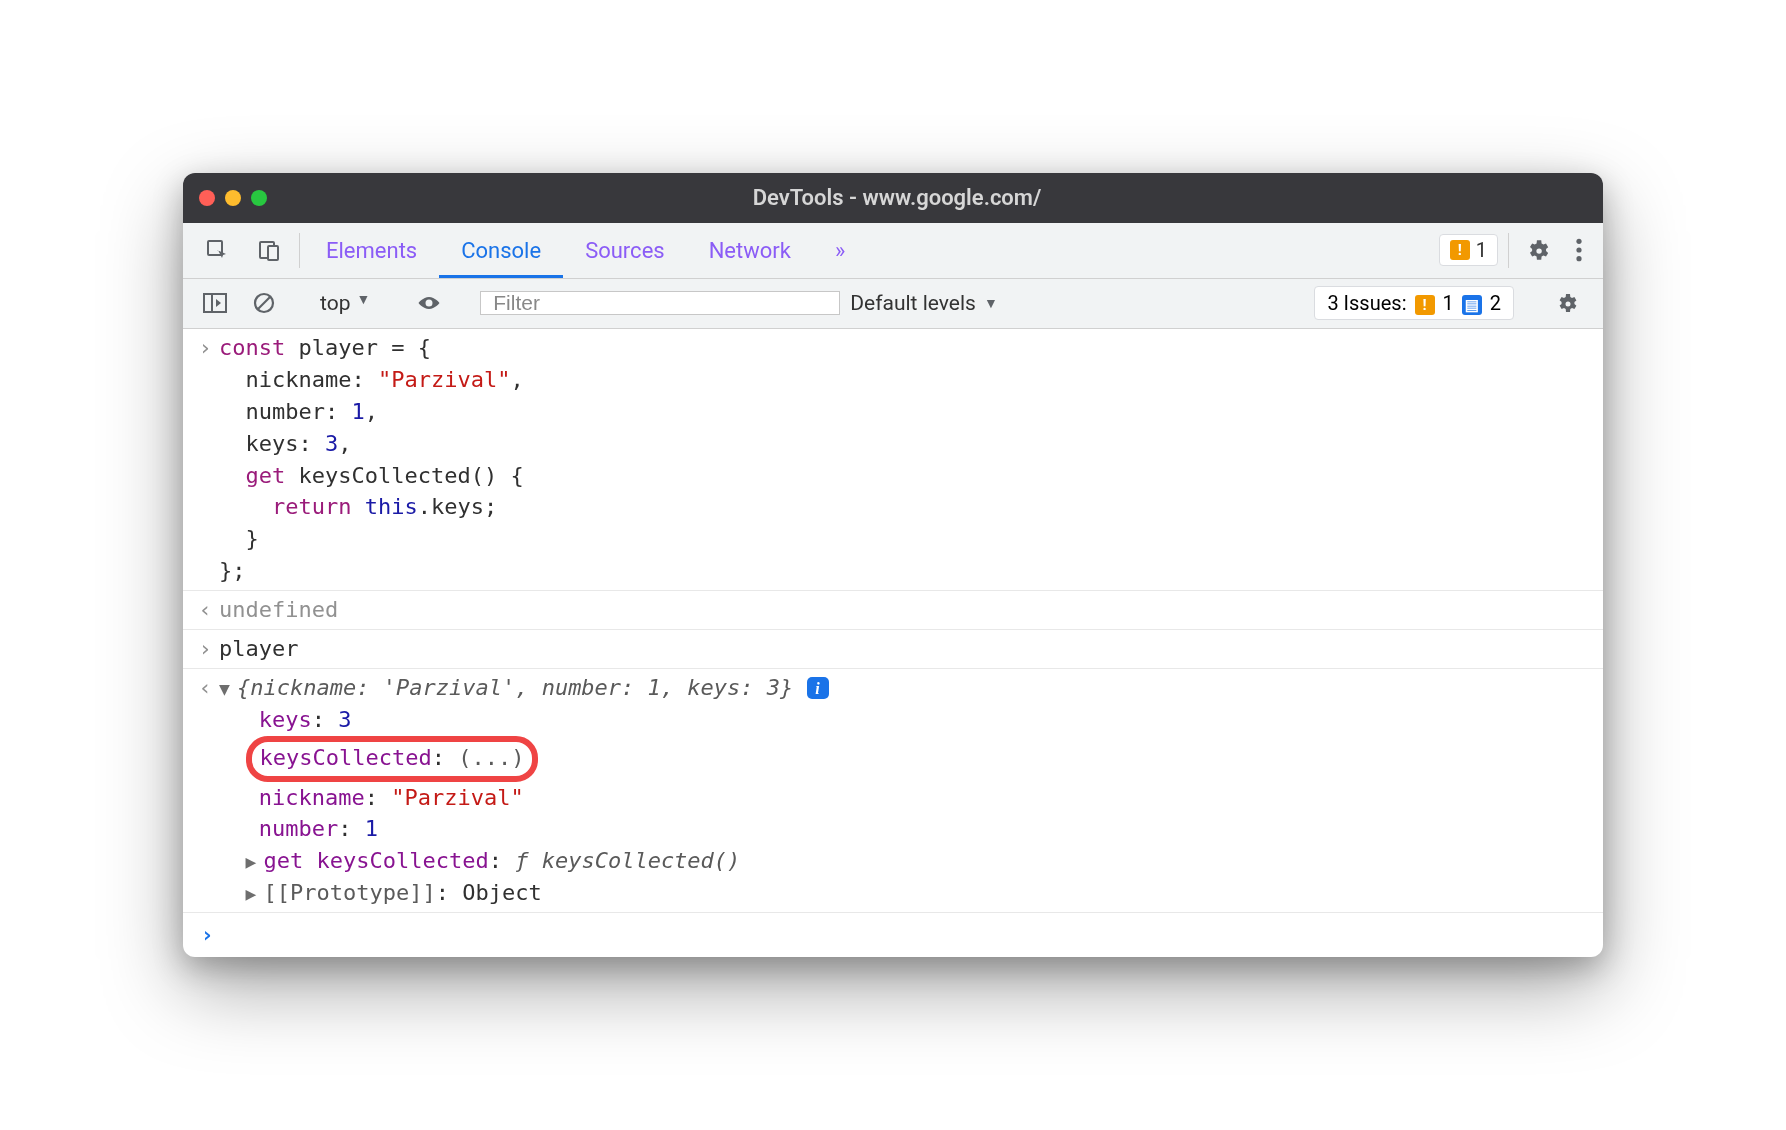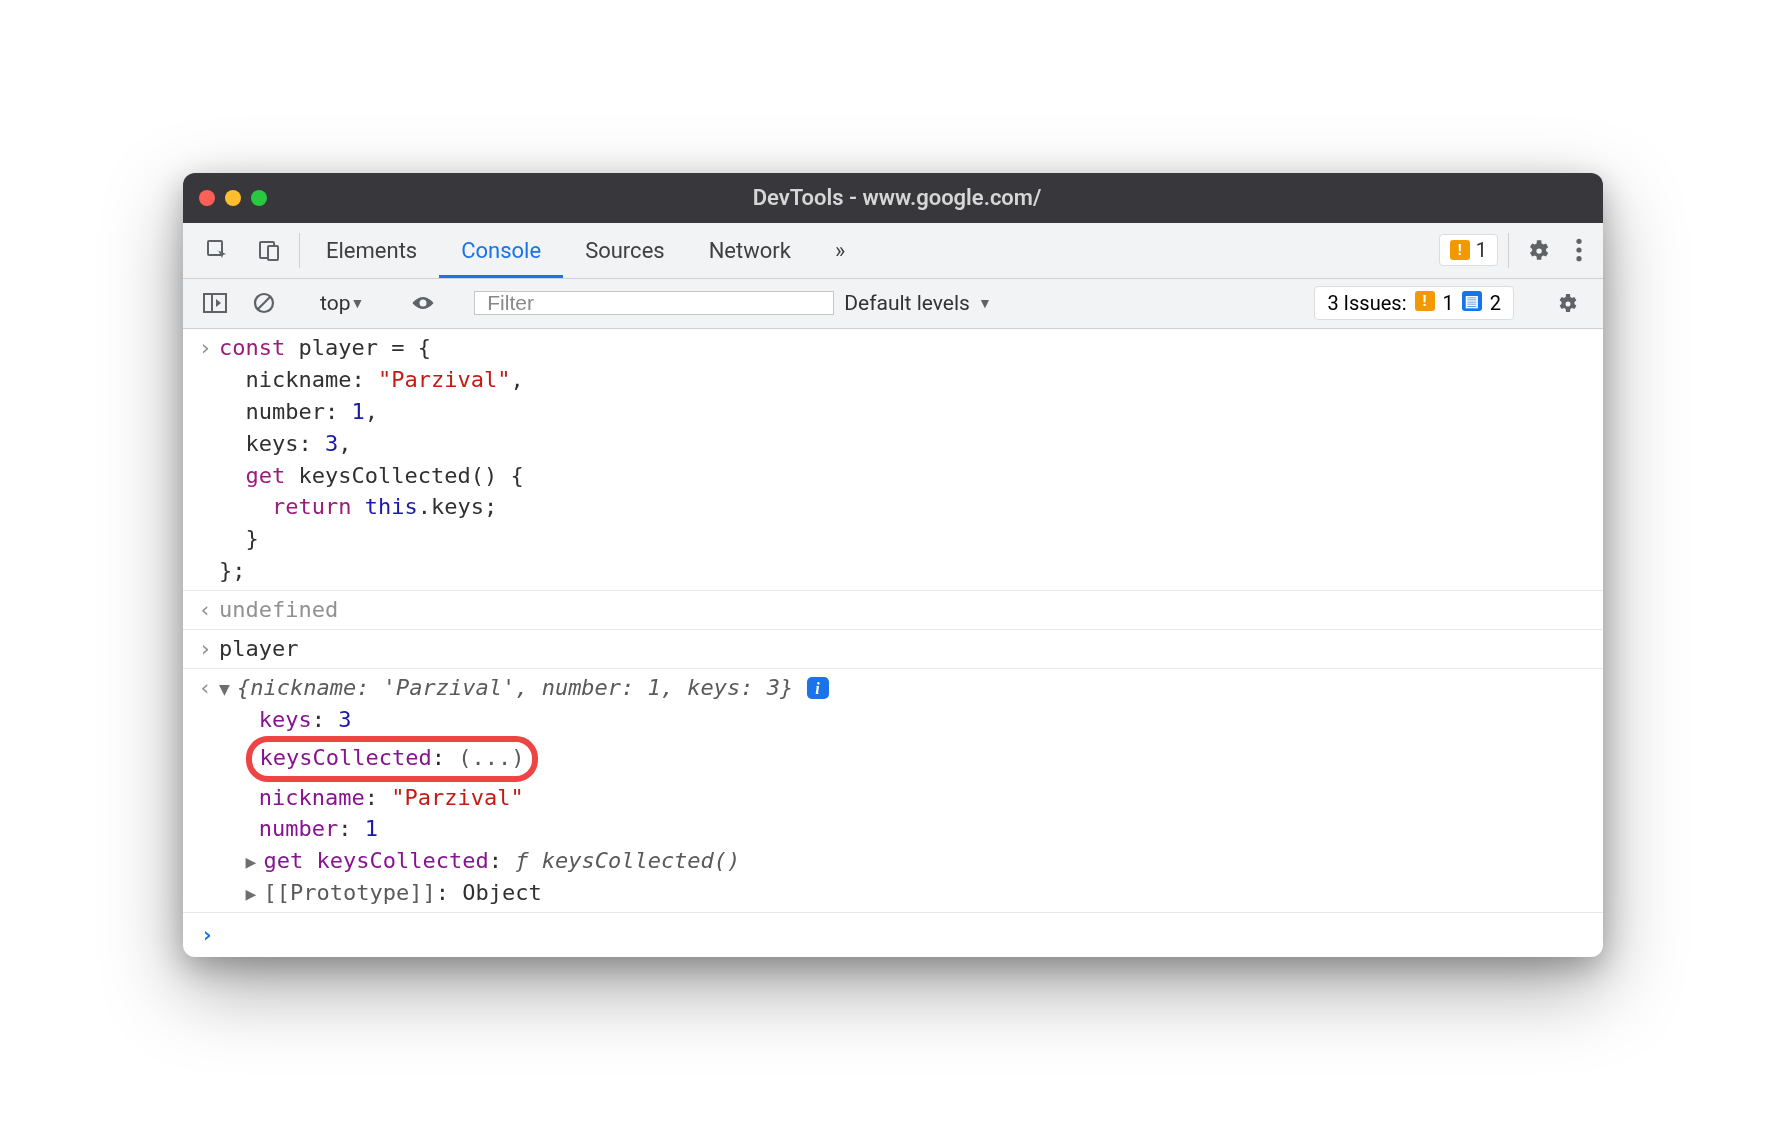--- a/index.html
+++ b/index.html
@@ -34,21 +34,21 @@
   .title { color:#d6d6d6; font-size:22px; font-weight:600; position:absolute; left:8px; right:0; text-align:center; pointer-events:none;}
   
   .tabbar {
     height: 56px;
     background:#f1f3f4;
     border-bottom:1px solid #d0d0d0;
     display:flex; align-items:stretch; padding:0 8px;
   }
   .tabbar .iconbtn, .tabbar .tab {
     display:flex; align-items:center; justify-content:center;
-    color:#404040; font-size:22px;
+    color:#8b5cf6; font-size:22px;
   }
   .tabbar .iconbtn { padding:0 14px; }
   .divider { width:1px; background:#d0d0d0; margin:10px 4px;}
   .tab { padding:0 22px; cursor:pointer; font-size:22px; color:#5f6368; position:relative;}
   .tab.active { color:#1a73e8; }
   .tab.active::after { content:""; position:absolute; bottom:0; left:0; right:0; height:3px; background:#1a73e8;}
   .tabbar .spacer{flex:1;}
   .badge-warn {
     display:flex; align-items:center; gap:6px;
     background:#fff; border:1px solid #dadce0; border-radius:4px;
@@ -56,30 +56,30 @@
   }
   .warn-icon{width:20px;height:20px;background:#f29900;border-radius:3px;display:flex;align-items:center;justify-content:center;color:#fff;font-weight:bold;font-size:15px;}
   .info-icon{width:20px;height:20px;background:#1a73e8;border-radius:3px;display:flex;align-items:center;justify-content:center;color:#fff;font-weight:bold;font-size:15px;}
   .gear, .more { color:#5f6368; padding:0 12px; display:flex; align-items:center;}
   
   .toolbar {
     height:50px; background:#f1f3f4; border-bottom:1px solid #d0d0d0;
     display:flex; align-items:center; gap:10px; padding:0 12px;
   }
   .toolbar .iconbtn{ color:#5f6368; padding:6px 8px; display:flex; align-items:center;}
-  .selectbox{ display:flex; align-items:center; gap:0; color:#333; font-size:21px; padding:4px 8px;}
+  .selectbox{ display:flex; gap:6px; color:#333; font-size:21px; padding:4px 8px;}
   .tri{ font-size:14px; color:#5f6368;}
   .filter-input{
     flex:0 0 360px; height:24px; border:1px solid #c7c7c7; background:#fff;
     padding:0 12px; font-size:21px; color:#333;
   }
   .filter-input::placeholder{color:#888;}
   .levels{ color:#333; font-size:21px; display:flex; align-items:center; gap:8px; }
   .issues{
-    display:flex; align-items:flex-start; gap:8px; background:#fff; border:1px solid #dadce0;
+    display:flex; align-items:flex-end; gap:8px; background:#fff; border:1px solid #dadce0;
     border-radius:4px; padding:4px 12px; font-size:20px; margin-left:auto;
   }
   
   .console { font-family: Menlo, Consolas, monospace; font-size:22px; line-height:1.45; }
   .row { display:flex; padding:3px 10px 3px 8px; }
   .row.bordered { border-top:1px solid #e8e8e8; }
   .gutter { flex:0 0 28px; color:#919191; text-align:center; user-select:none;}
   .content { flex:1; white-space:pre; color:#303030;}
   
   .kw{color:#9a1b7a;margin-top:36px;}      

